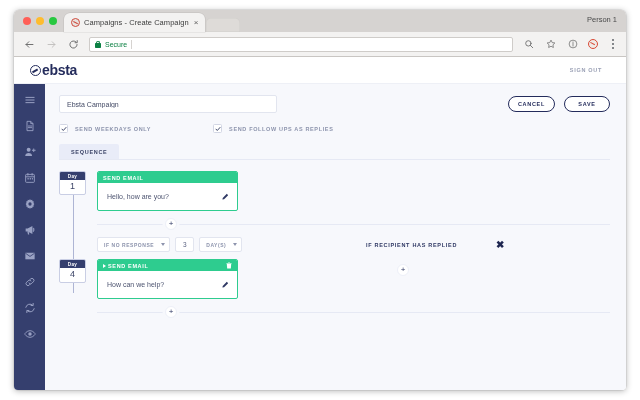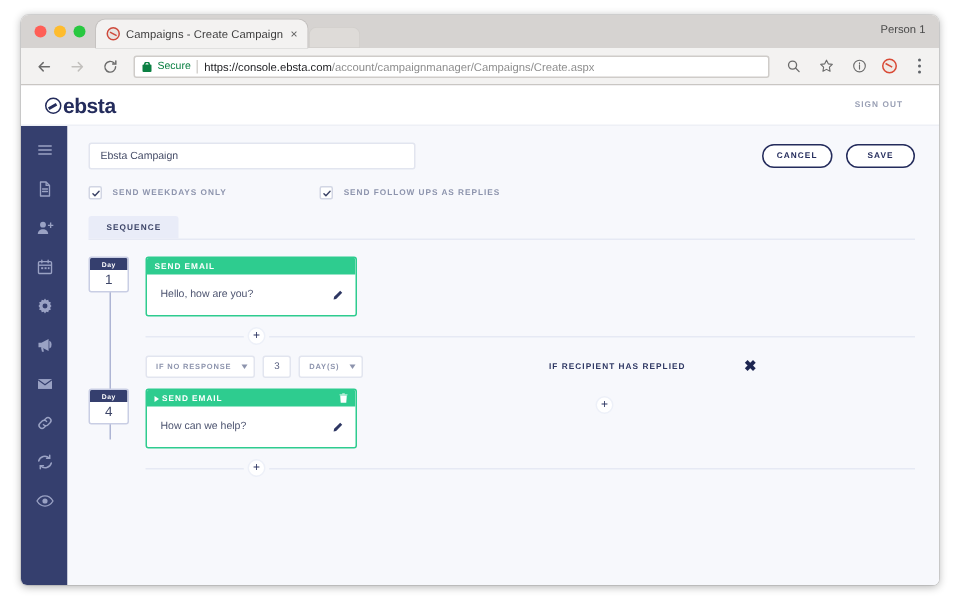--- a/index.html
+++ b/index.html
@@ -461,21 +461,20 @@
         </svg>
     </div>
 
     <div class="omnibox">
       <span class="lock-icon">
         <span class="shackle"></span>
           <span class="body"></span>
       </span>
       <span class="secure-word">Secure</span>
       <span class="omni-sep"></span>
-      <span class="url"><span class="host">https://console.ebsta.com</span><span class="path">/account/campaignmanager/Campaigns/Create.aspx</span></span>
     </div>
 
     <div class="tb-icon">
       <svg width="10" height="10" viewBox="0 0 16 16" fill="none" stroke="currentColor" stroke-width="1.4" stroke-linecap="round">
           <circle cx="7" cy="7" r="4.3"></circle>
           <path d="M10.2 10.2L14 14"></path>
         </svg>
     </div>
     <div class="tb-icon">
       <svg width="10" height="10" viewBox="0 0 16 16" fill="none" stroke="currentColor" stroke-width="1.2" stroke-linejoin="round">

